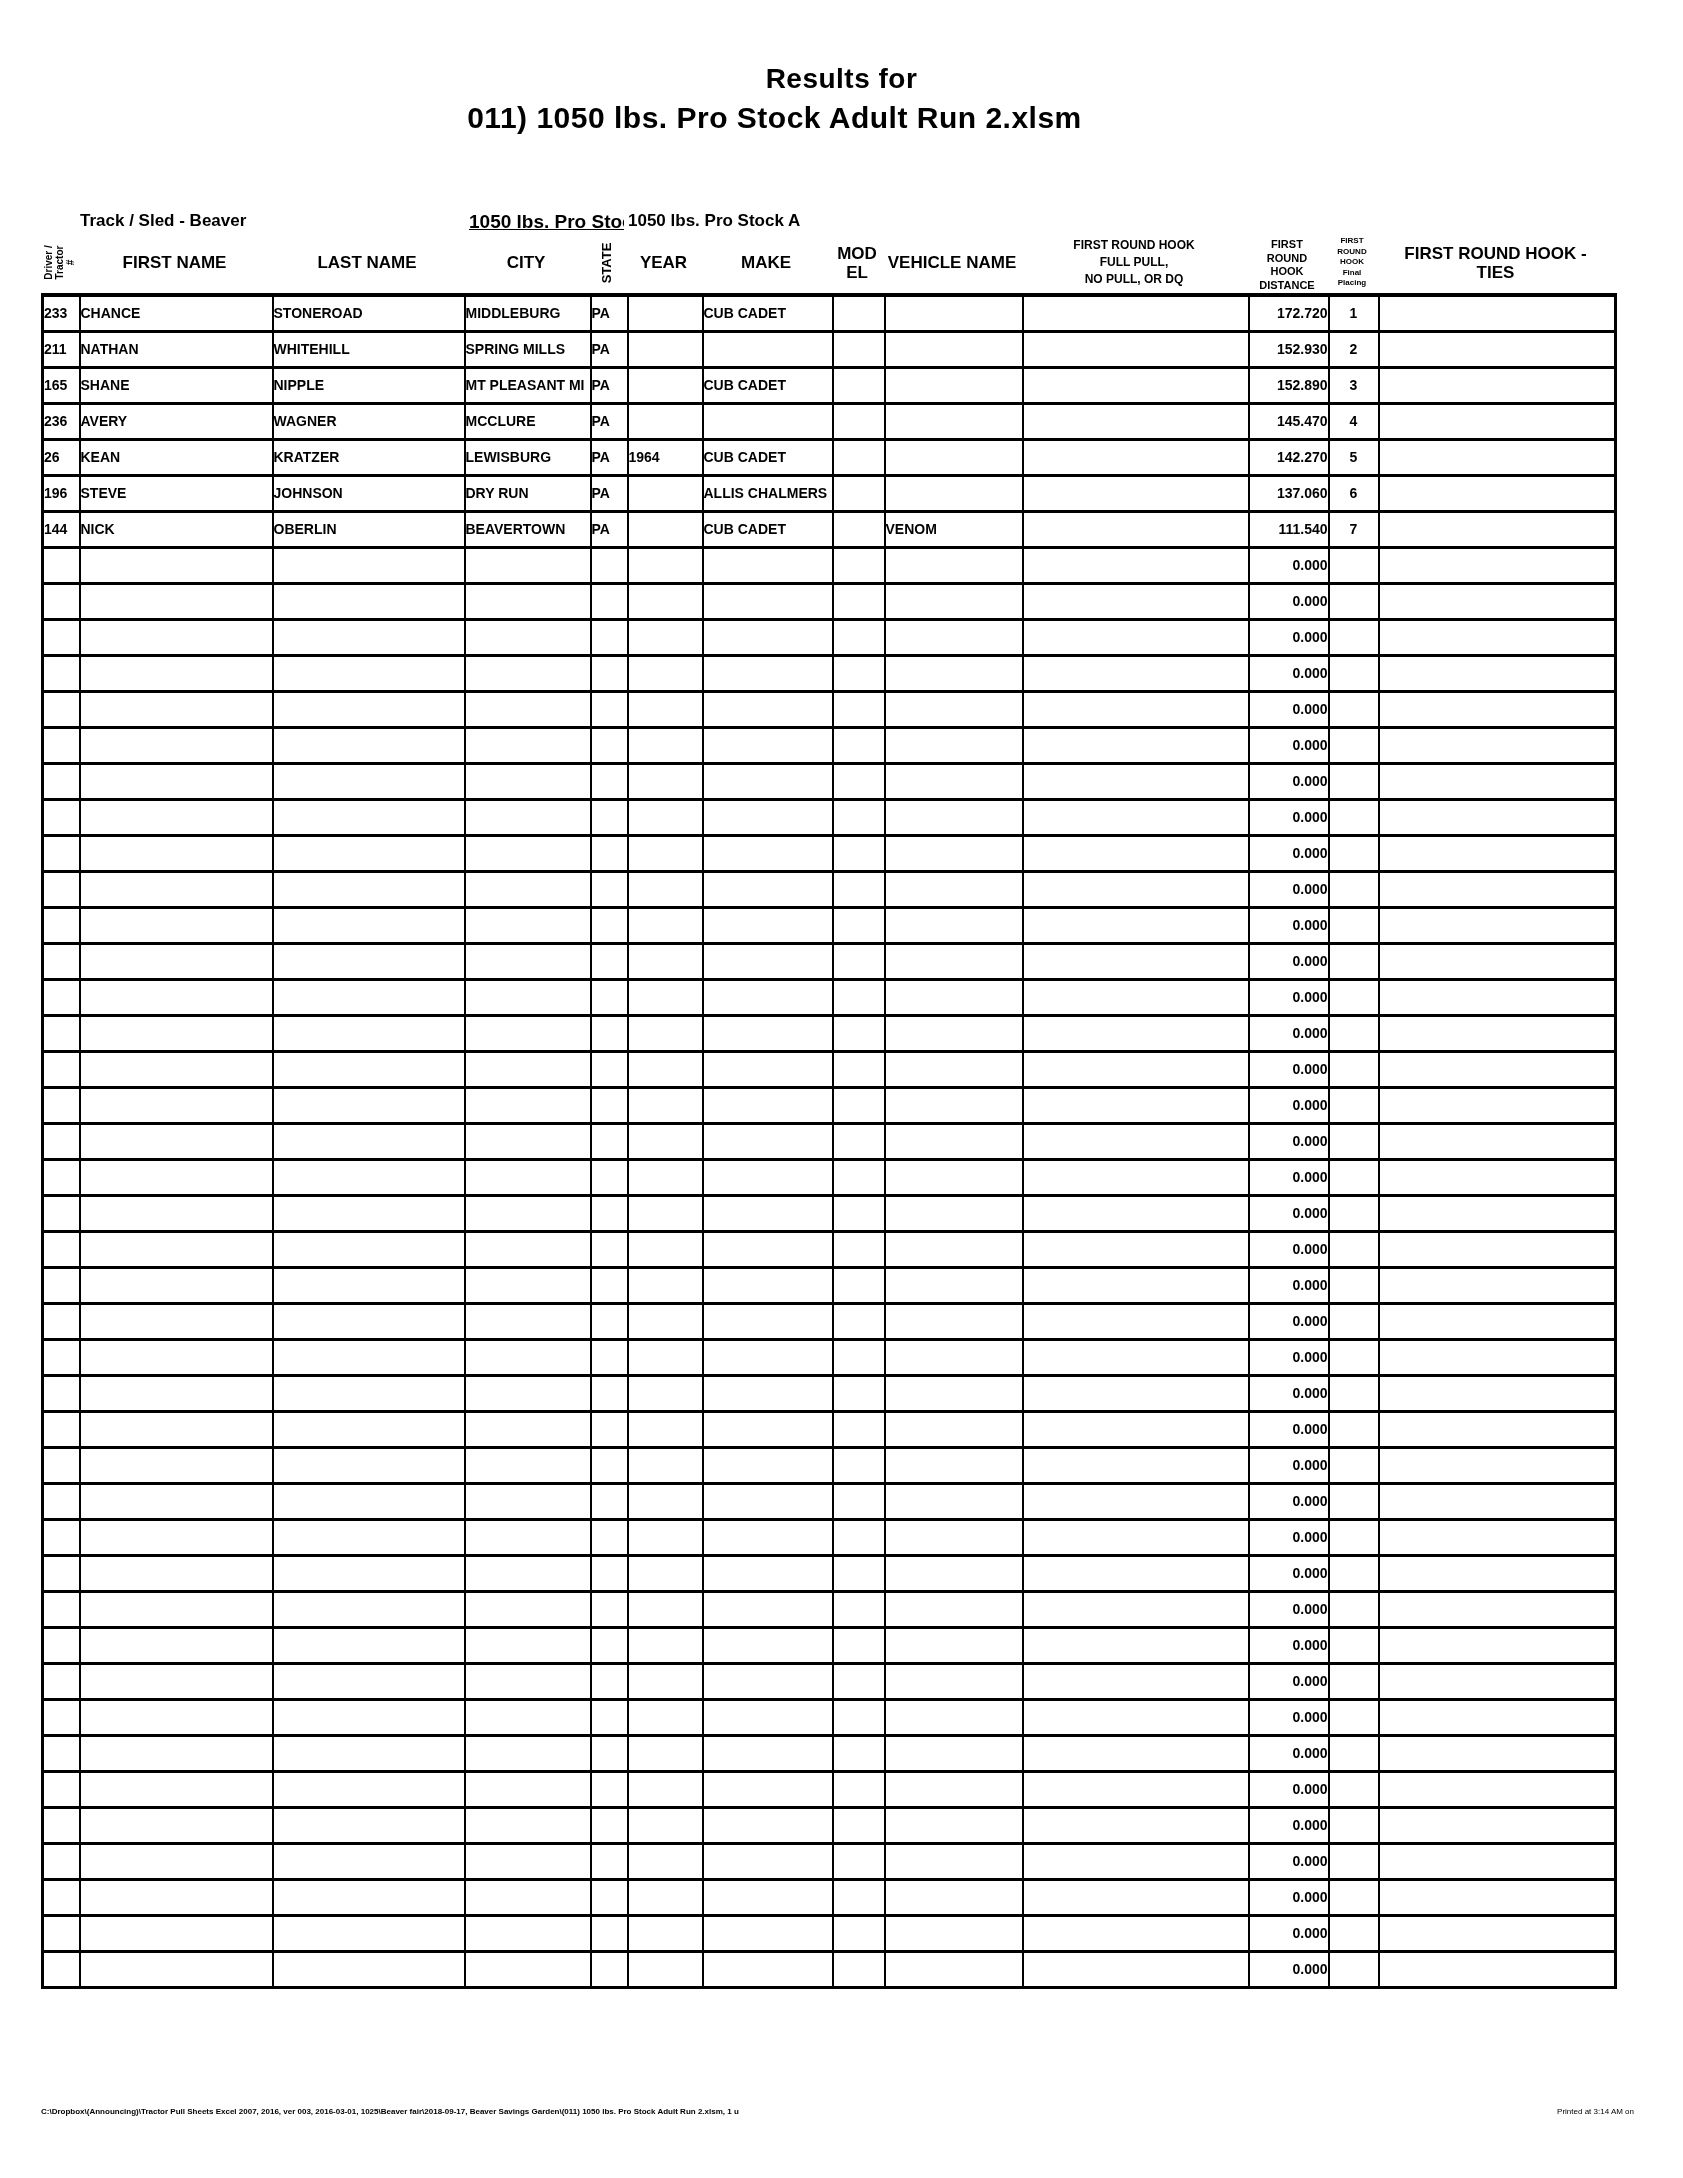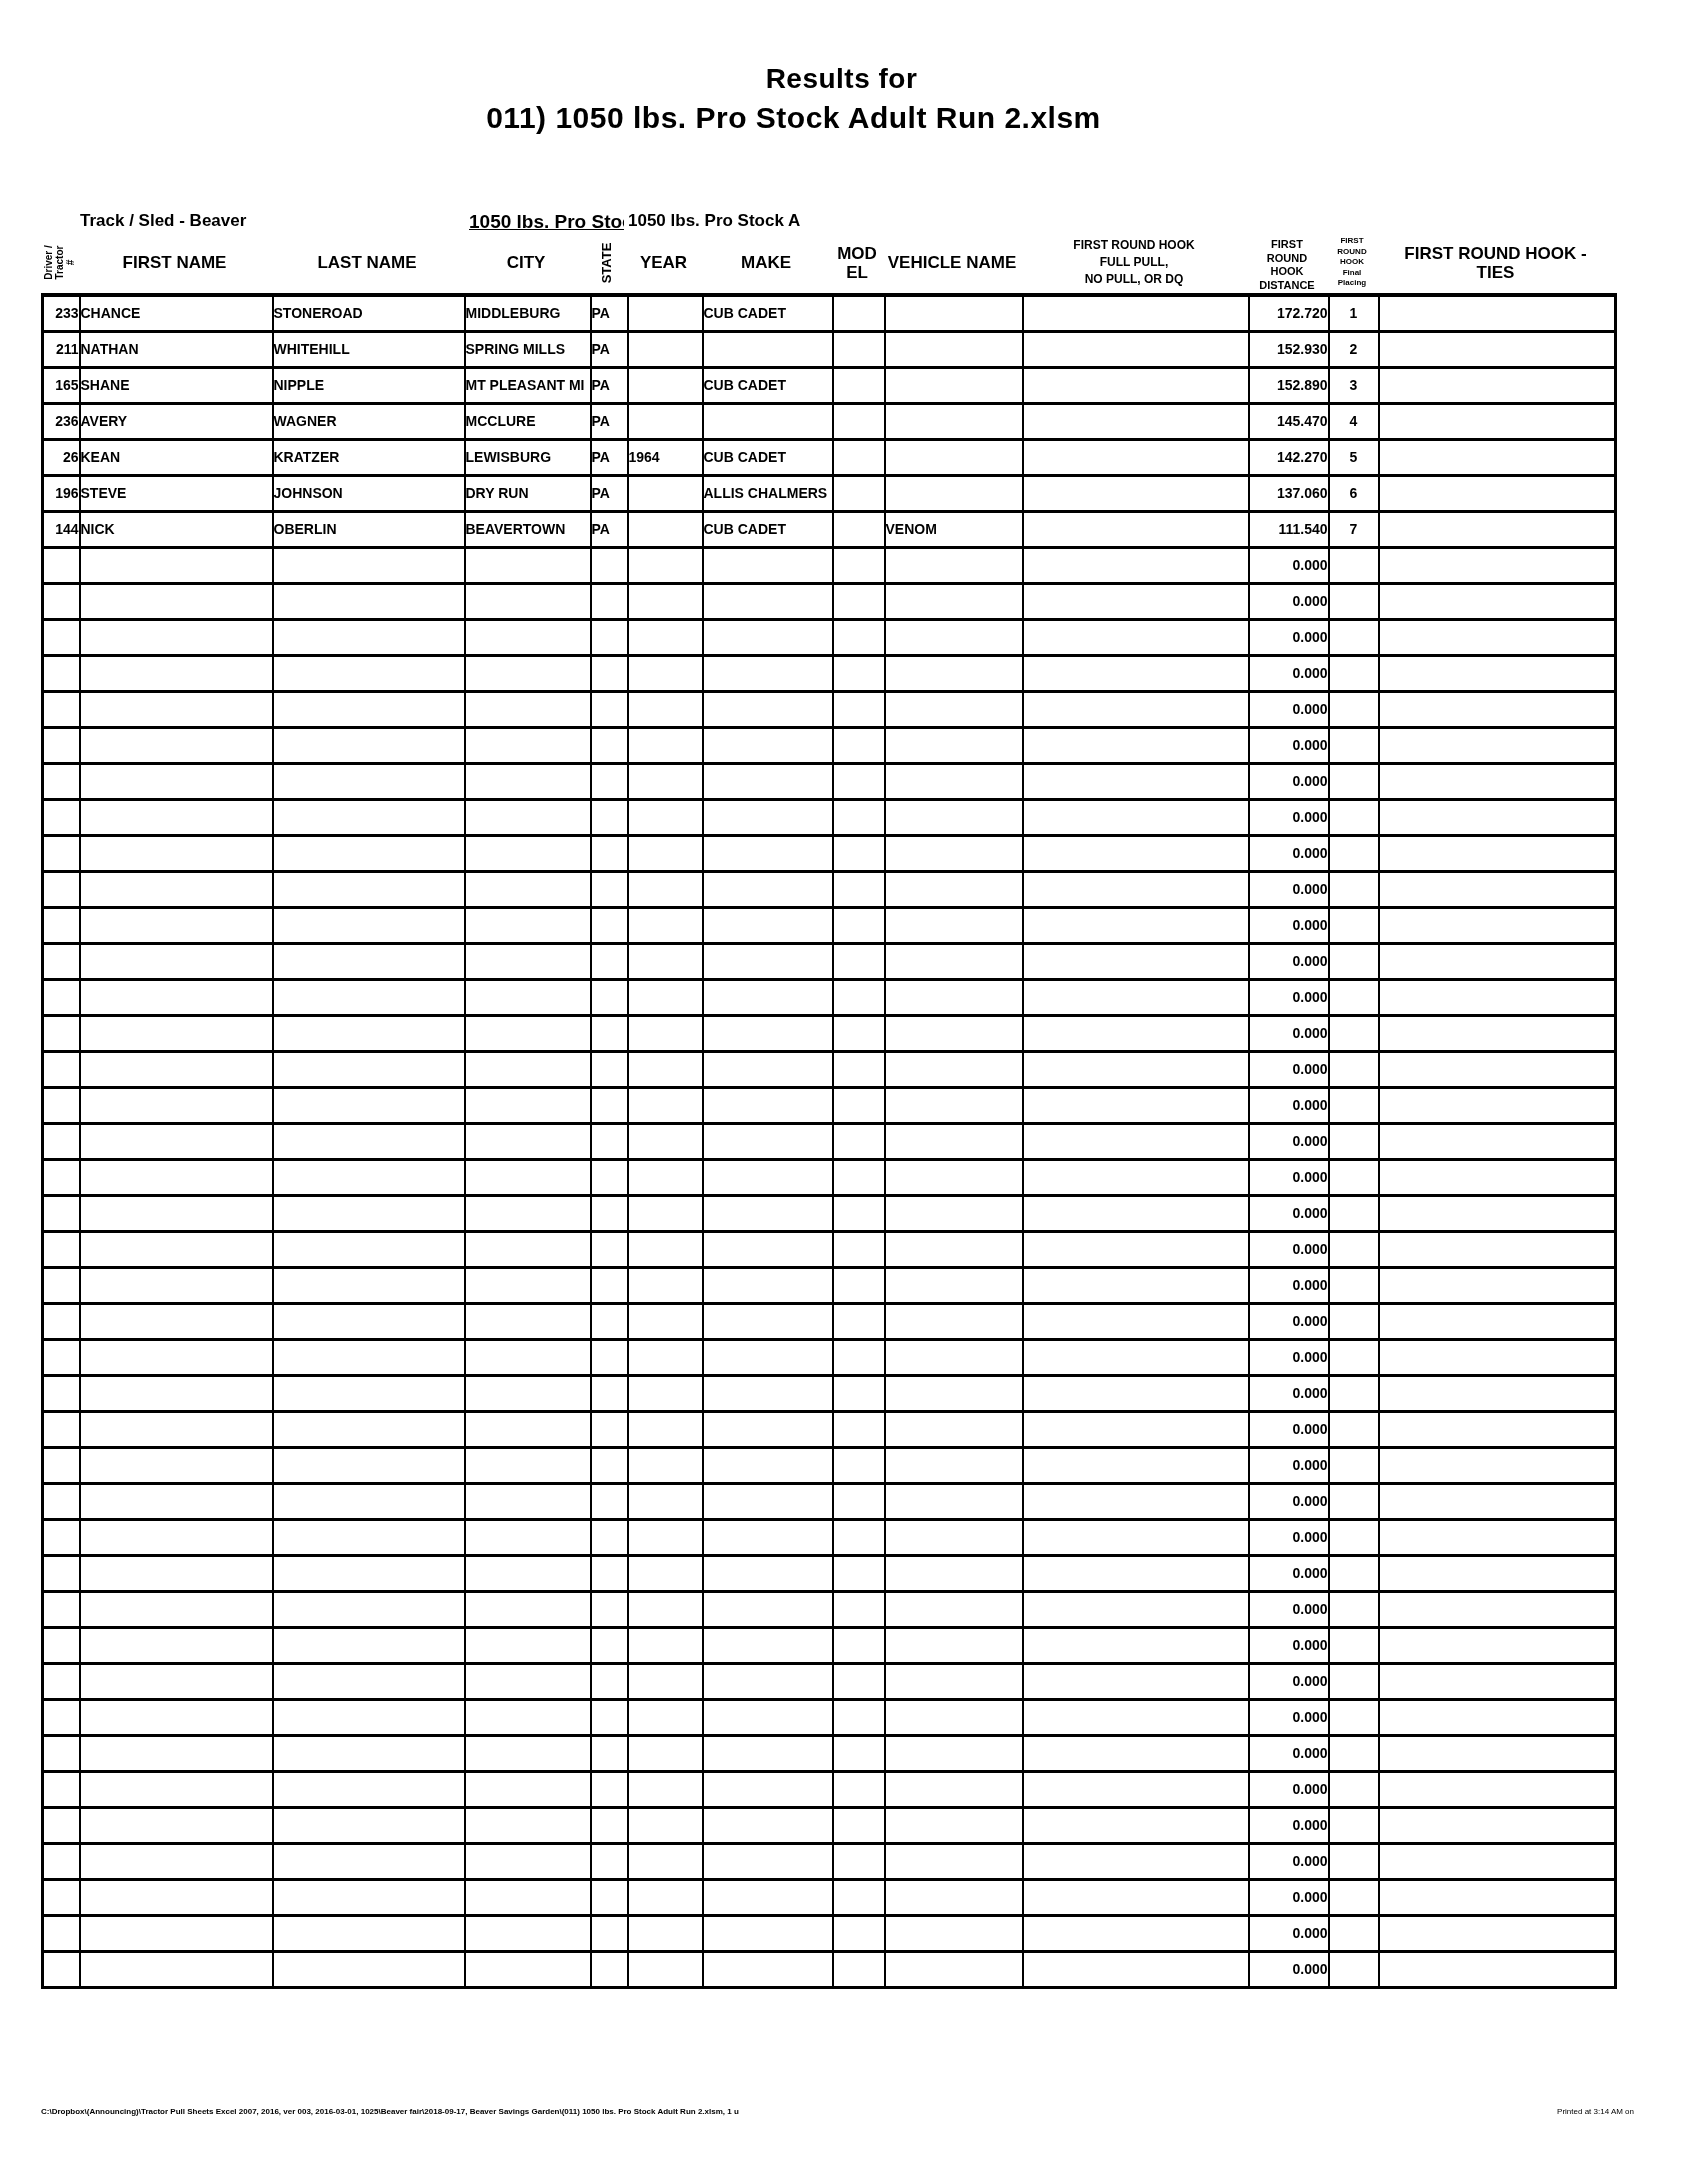--- a/index.html
+++ b/index.html
@@ -6,21 +6,21 @@
   .page{
     position:relative;width:1683px;height:2178px;background:#ffffff;
     font-family:"Liberation Sans",sans-serif;font-weight:bold;color:#000;
     overflow:hidden;
     padding-left:20px;
   }
   
   .title1{position:absolute;top:63px;left:0;width:1683px;text-align:center;
     font-size:28px;letter-spacing:0.5px;}
   .title2{position:absolute;top:101px;left:0;width:1549px;text-align:center;
-    font-size:30px;letter-spacing:0.5px;margin-left:19px;}
+    font-size:30px;letter-spacing:0.5px;}
   
   .track-label{position:absolute;top:211px;left:80px;font-size:17px;white-space:nowrap;}
   .class-label-left{position:absolute;top:211px;left:469px;width:155px;
     font-size:19px;white-space:nowrap;overflow:hidden;text-decoration:underline;}
   .class-label-right{position:absolute;top:211px;left:628px;width:198px;
     font-size:17px;white-space:nowrap;overflow:hidden;}
   
   .header-band{position:absolute;left:41px;top:232px;width:1572px;height:61px;
     display:flex;align-items:stretch;}
   .hcell{flex:0 0 auto;display:flex;align-items:center;justify-content:center;
@@ -33,21 +33,21 @@
   .h-vert-state{font-size:13px;line-height:14px;}
   .vert{transform:rotate(-90deg);white-space:pre-line;text-align:center;}
   
   table.grid{position:absolute;left:41px;top:293px;border-collapse:collapse;
     table-layout:fixed;border:3px solid #000;border-top:4px solid #000;}
   table.grid tr{height:36px;}
   table.grid td{border-left:2px solid #000;border-right:2px solid #000;
     border-top:3px solid #000;border-bottom:3px solid #000;
     padding:0;font-size:14px;white-space:nowrap;overflow:hidden;vertical-align:middle;}
   td.al{text-align:left;padding-left:6px;}
-  td.ar{text-align:right;padding-right:5px;}
+  td.ar{text-align:left;padding-right:5px;}
   td.ac{text-align:center;}
   td.dist{text-align:right;padding-right:6px;}
   td.spill{overflow:visible;}
   
   .footer-left{position:absolute;left:41px;top:2107px;font-size:8px;font-weight:bold;
     white-space:nowrap;color:#000;}
   .footer-right{position:absolute;top:2107px;left:0;width:1634px;text-align:right;
     font-size:8px;font-weight:normal;white-space:nowrap;color:#000;}
 </style>
 </head>

